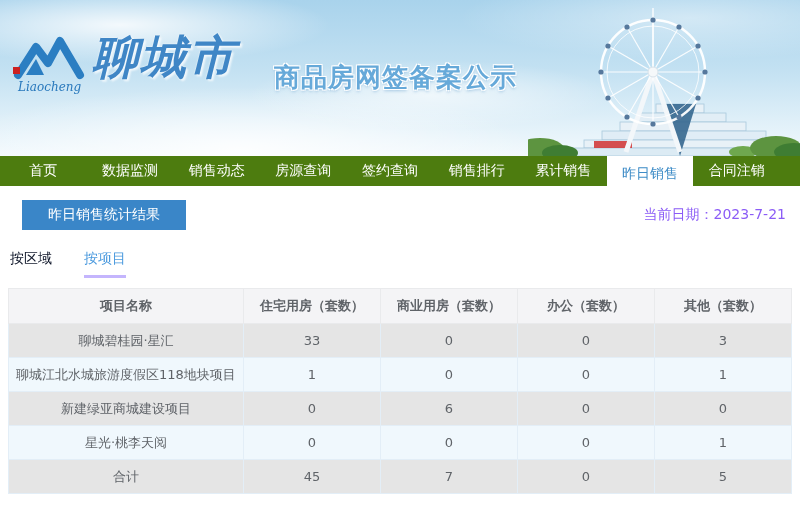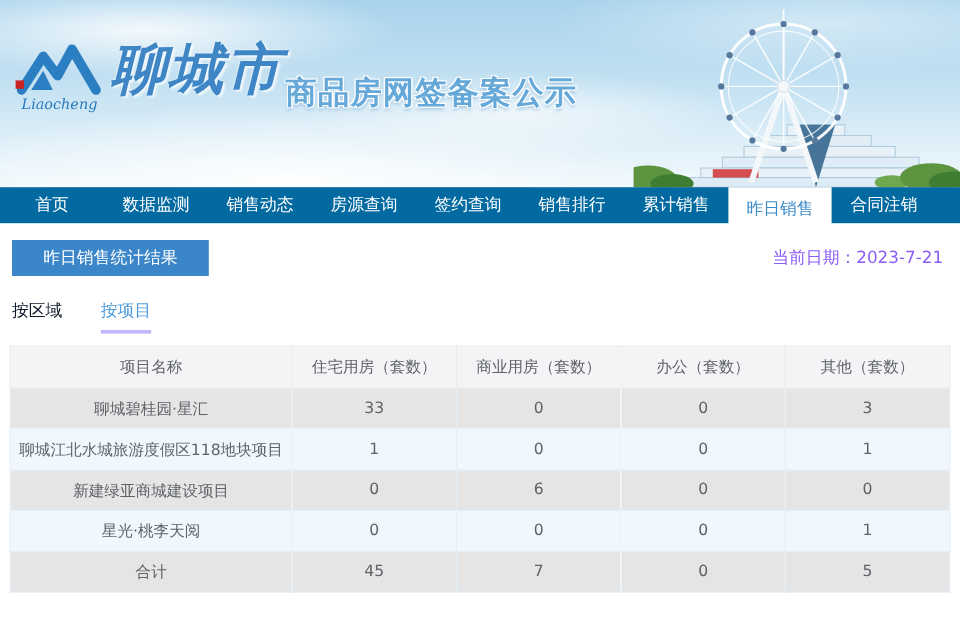--- a/index.html
+++ b/index.html
@@ -14,46 +14,46 @@
       radial-gradient(ellipse 330px 60px at 690px 18px, rgba(255,255,255,.45), rgba(255,255,255,0) 70%),
       radial-gradient(ellipse 420px 90px at 240px 150px, rgba(255,255,255,.85), rgba(255,255,255,0) 70%),
       linear-gradient(180deg,#a9d3ec 0%,#c3e1f2 45%,#e6f3fa 85%,#f2f9fd 100%);
   }
   .logo-area { position:absolute; left:12px; top:26px; display:flex; align-items:flex-end; }
   .city-name { font-size:46px; font-weight:bold; font-style:italic; color:#3f86c6;
     letter-spacing:2px; line-height:1.1; margin:6px 2px 12px 4px;
     text-shadow:0 0 2px rgba(255,255,255,.9), 2px 2px 2px rgba(255,255,255,.7); }
   .site-title { font-size:26px; font-weight:bold; color:#66a9d9; letter-spacing:1px;
     margin-top:22px;
-    text-shadow:-1px -1px 0 #fff,1px -1px 0 #fff,-1px 1px 0 #fff,1px 1px 0 #fff,0 2px 3px rgba(120,170,210,.6); }
+    text-shadow:-1px -1px 0 #fff,1px -1px 0 #fff,-1px 1px 0 #fff,1px 1px 0 #fff,0 2px 3px rgba(120,170,210,.6);margin-left:36px; }
   .scene { position:absolute; right:0; top:0; }
 
   
-  .nav { display:flex; width:800px; height:30px; background:#0369a1; padding-right:20px;
+  .nav { display:flex; width:800px; height:30px; background:#4d7c0f; padding-right:20px;
     position:relative; z-index:3; }
   .nav-item { flex:1; height:30px; display:flex; align-items:center; justify-content:center;
     color:#fff; font-size:14px; cursor:pointer; white-space:nowrap; text-decoration:none; }
   .nav-item.active { background:#fff; color:#3e8cc7; height:35px; }
 
   
-  .section-head { position:relative; padding:14px 0 0 10px; }
+  .section-head { position:relative; padding:14px 0 0 22px; }
   .section-title { display:inline-block; background:#3a86c8; color:#fff; font-size:14px;
     padding:6px 26px; }
   .current-date { position:absolute; right:14px; top:20px; font-size:14px; color:#8b5cf6; }
 
   
   .tabs { display:flex; gap:32px; margin:20px 0 0 10px; }
   .tab { font-size:14px; color:#0f172a; padding-bottom:7px; cursor:pointer; }
   .tab.active { color:#4b9ade; border-bottom:3px solid #c4b5fd; }
 
   
   table { width:784px; margin:10px 8px 0; border-collapse:collapse; table-layout:fixed; }
   th, td { border:1px solid #e3eef7; font-size:13px; color:#5f6368; text-align:center;
     overflow:hidden; white-space:nowrap; }
-  th { background:#f4f4f6; height:35px; font-weight:400; border-color:#e9eaec; }
+  th { background:#f4f4f6; height:35px; font-weight:700; border-color:#e9eaec; }
   td { height:34px; background:#e5e5e5; }
   tbody tr:nth-child(even) td { background:#f0f8fd; }
   .col-name { width:30%; } .col-num { width:17.5%;margin-top:26px; }
 </style>
 </head>
 <body>
 
 <div class="banner">
   <div class="logo-area">
     <svg width="76" height="62" viewBox="0 0 76 62">

